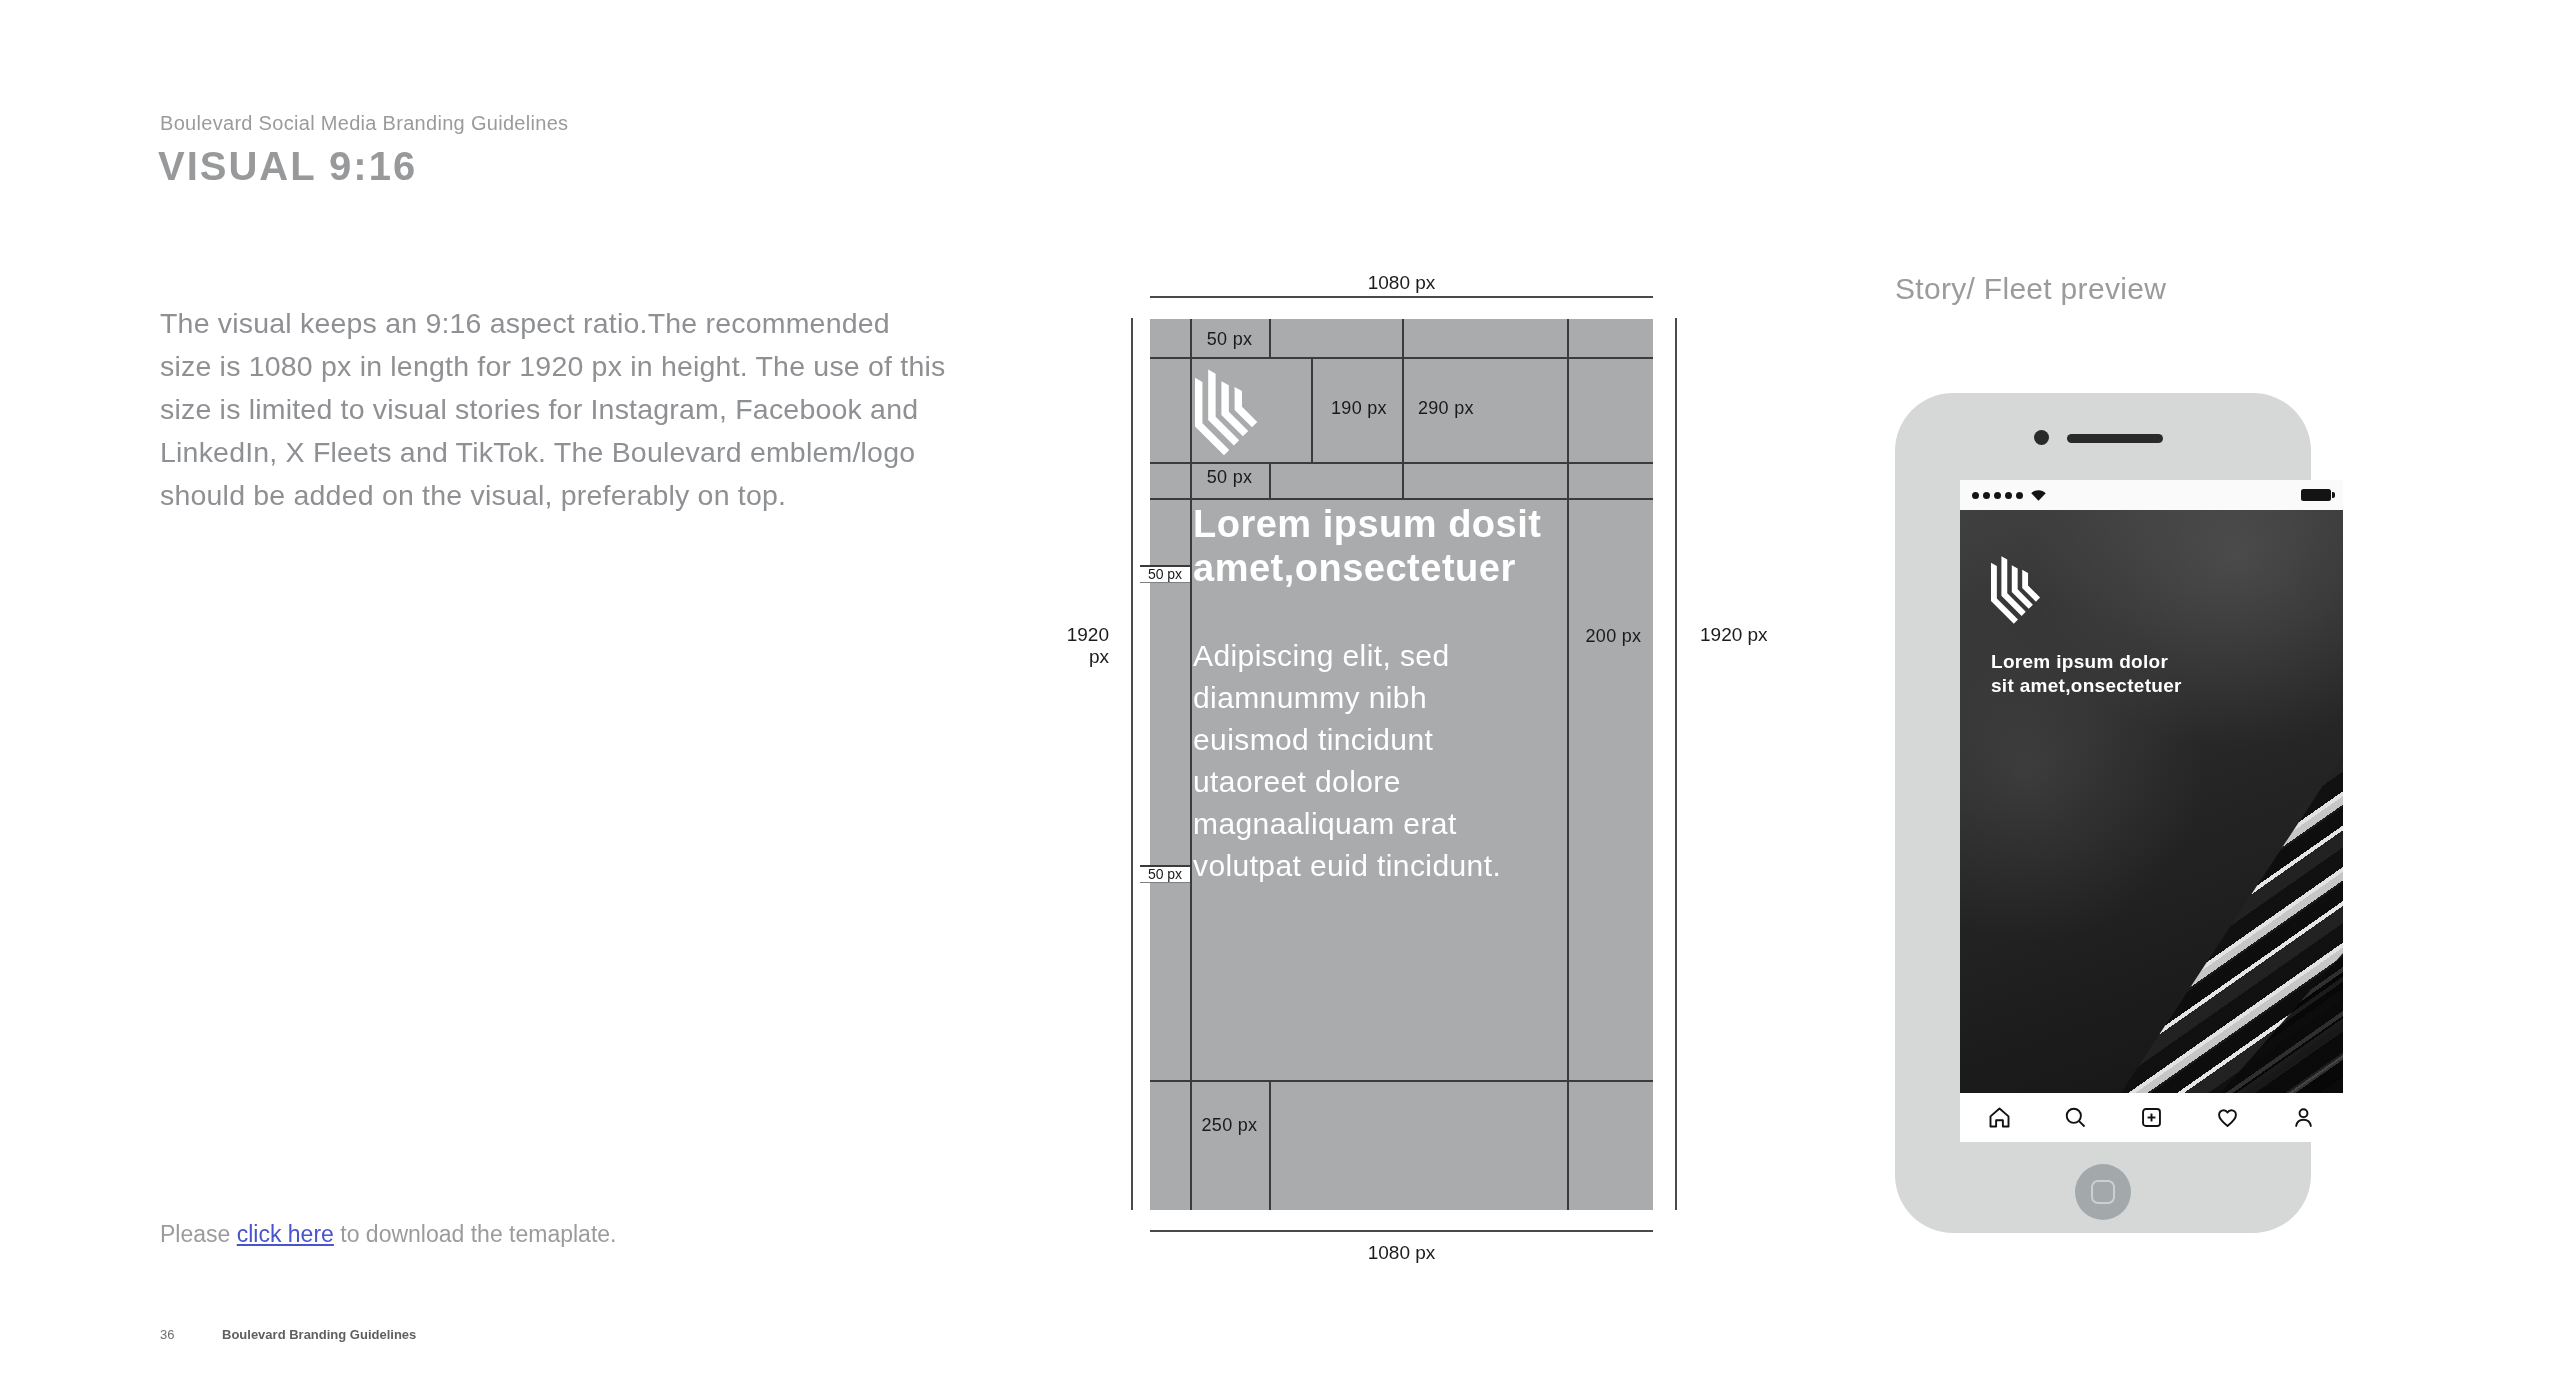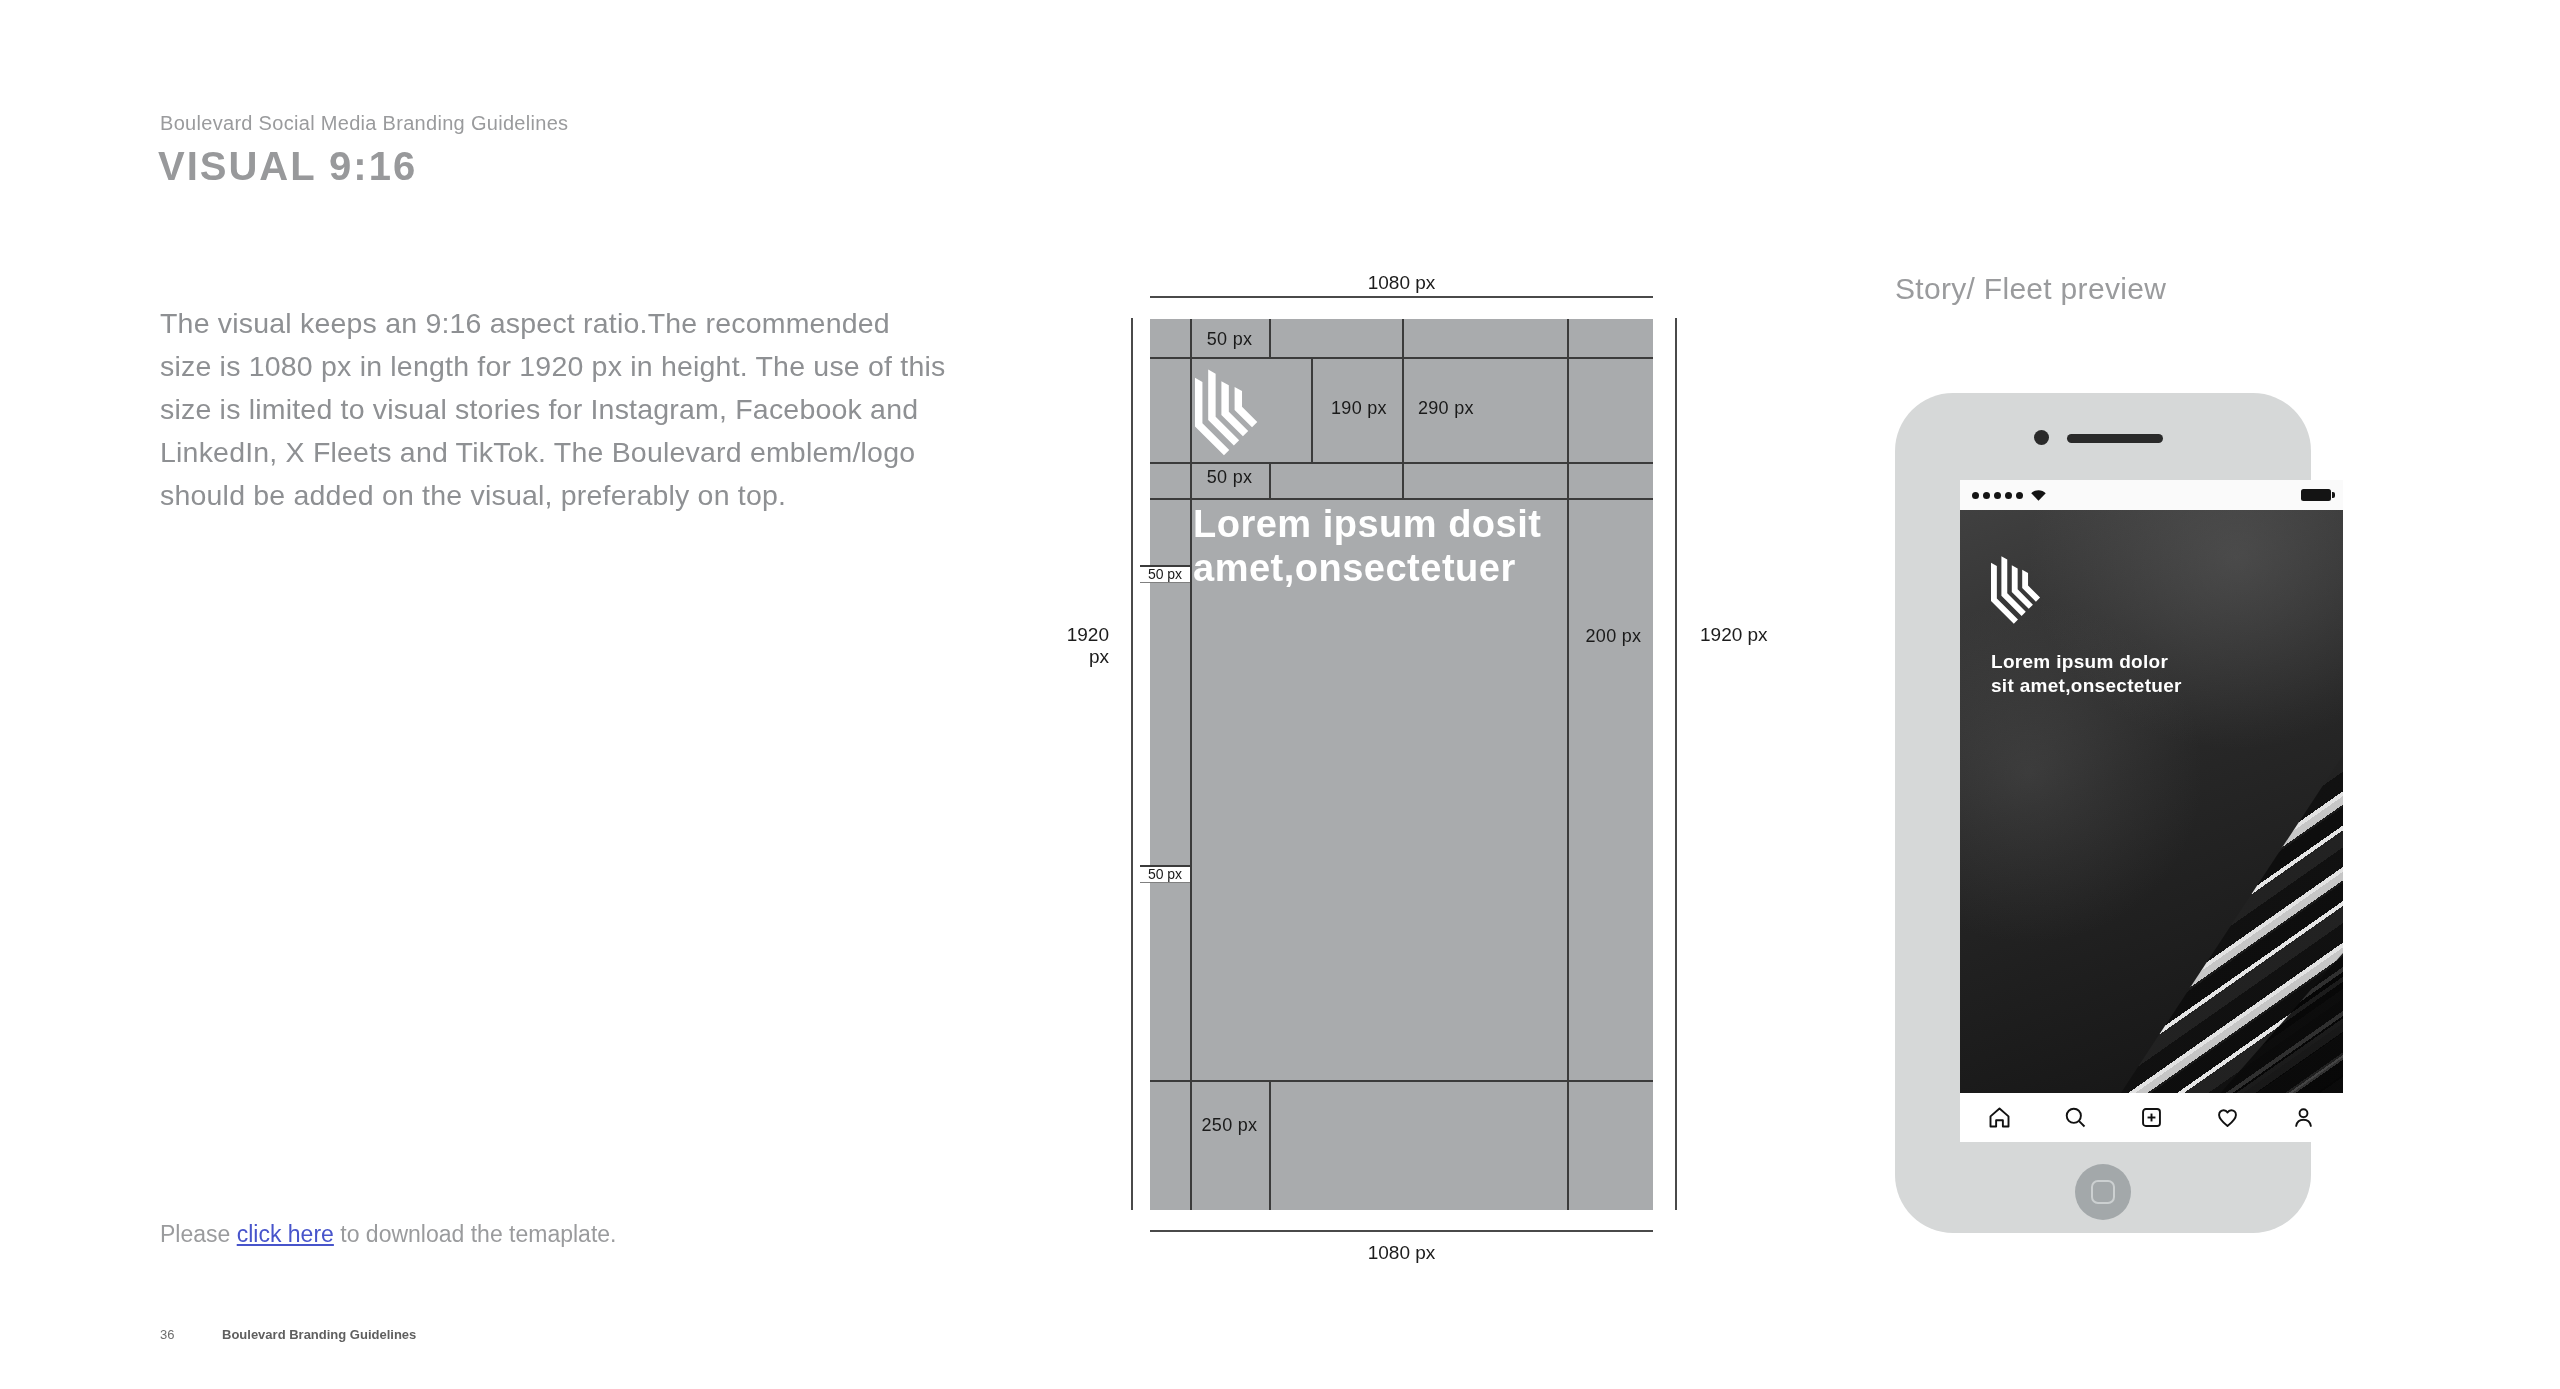--- a/index.html
+++ b/index.html
@@ -141,20 +141,26 @@
       <div class="cl center" style="left:417px; top:307px; width:93px;">200 px</div>
       <div class="cl center" style="left:40px; top:796px; width:79px;">250 px</div>
       <div class="tickbox" style="top:246px;">50 px</div>
       <div class="tickbox" style="top:546px;">50 px</div>
 
       <svg class="logo-diagram" width="66" height="91" viewBox="0 0 80 110" fill="#ffffff">
           <use href="#boulevard-mark"></use>
         </svg>
       <div class="dg-headline">Lorem ipsum dosit
 amet,onsectetuer</div>
+      <div class="dg-body">Adipiscing elit, sed
+diamnummy nibh
+euismod tincidunt
+utaoreet dolore
+magnaaliquam erat
+volutpat euid tincidunt.</div>
     </div>
   </div>
 
   <div class="preview-heading">Story/ Fleet preview</div>
 
   <div class="phone">
     <div class="cam-dot"></div>
     <div class="speaker"></div>
 
     <div class="screen">

